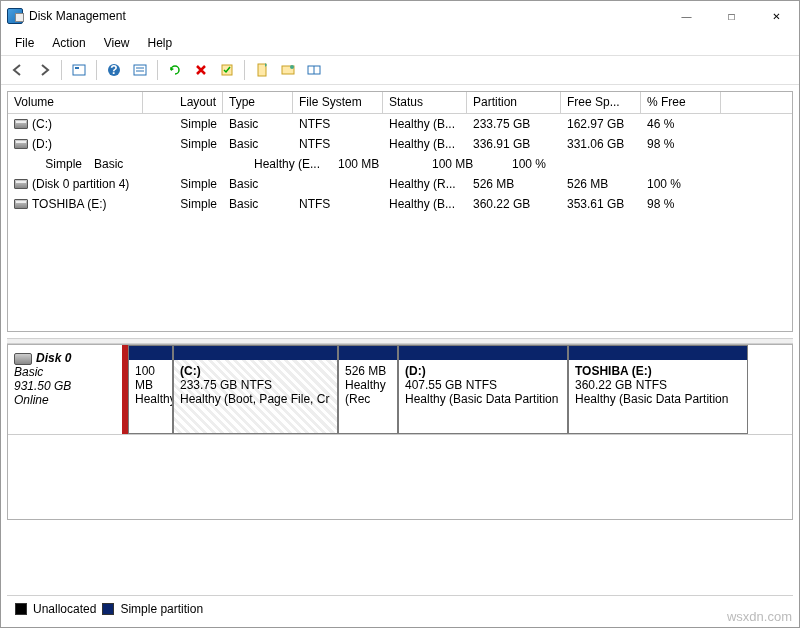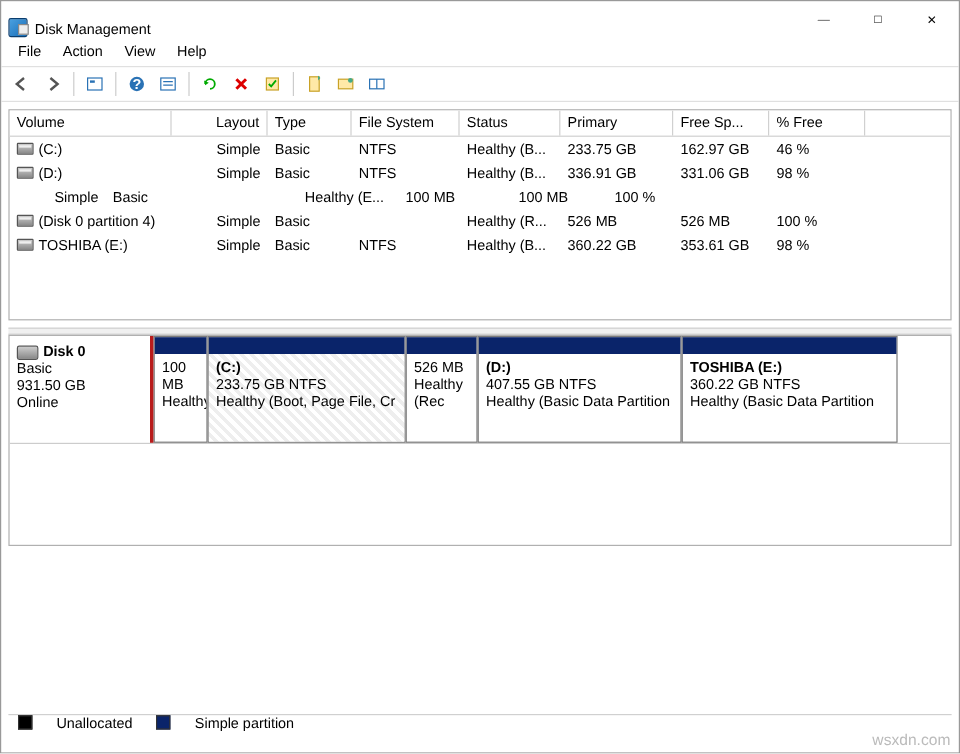--- a/index.html
+++ b/index.html
@@ -1,50 +1,50 @@
 <!DOCTYPE html>
 <html><head>
 <meta charset="utf-8">
 <style>
 * { box-sizing: border-box; font-family: "Segoe UI", Tahoma, sans-serif; font-size: 12px; }
 body { margin: 0; padding: 0; background: #fff; width: 800px; height: 628px; overflow: hidden; }
 .window { border: 1px solid #999; width: 800px; height: 628px; display: flex; flex-direction: column; }
-.titlebar { display: flex; align-items: flex-end; height: 30px; padding: 0 0 0 6px; }
+.titlebar { display: flex; align-items: center; height: 30px; padding: 0 0 0 6px; }
 .titlebar .icon { width: 16px; height: 16px; margin-right: 6px; background: linear-gradient(135deg,#4aa0e0,#1a6fb8); border:1px solid #0a3d6e; border-radius:2px; position:relative;}
 .titlebar .icon::after{content:"";position:absolute;bottom:1px;right:-2px;width:7px;height:7px;background:#eee;border:1px solid #888;}
 .titlebar .title { flex: 1; font-size: 12px; }
 .winbtns { display: flex; }
 .winbtn { width: 45px; height: 29px; display:flex; align-items:center; justify-content:center; font-family: "Segoe UI Symbol"; font-size:10px; }
 .menubar { display:flex; gap:2px; padding:2px 6px; border-bottom:1px solid #e0e0e0;}
 .menuitem { padding:3px 8px; }
 .toolbar { display:flex; align-items:center; gap:4px; padding:3px 6px; border-bottom:1px solid #e0e0e0;}
 .tbtn { width:22px; height:22px; display:flex; align-items:center; justify-content:center; border:1px solid transparent;}
 .tsep{width:1px;height:20px;background:#ccc;margin:0 2px;}
-.listview { flex:0 0 auto; height:176px; margin:6px; border:1px solid #b0b0b0; overflow:hidden; background:#fff;}
+.listview { flex:0 0 auto; height:241px; margin:6px; border:1px solid #b0b0b0; overflow:hidden; background:#fff;}
 .lv-header{display:flex; background:#fff; border-bottom:1px solid #d0d0d0; height:22px;}
 .lv-hcell{padding:3px 6px; border-right:1px solid #d0d0d0; overflow:hidden; white-space:nowrap;}
 .lv-row{display:flex; height:20px; align-items:center;}
 .lv-cell{padding:2px 6px; overflow:hidden; white-space:nowrap;}
 .lv-cell.vol{display:flex;align-items:center;gap:4px;}
 .drvicon{width:14px;height:10px;background:linear-gradient(#ccc,#888);border:1px solid #555;border-radius:1px;position:relative;}
 .drvicon::after{content:"";position:absolute;left:1px;top:1px;width:10px;height:2px;background:#eee;}
 .c0{width:135px;} .c1{width:80px;text-align:right;} .c2{width:70px;} .c3{width:90px;} .c4{width:84px;} .c5{width:94px;} .c6{width:80px;} .c7{width:80px;}
 .splitter{height:6px;background:#f0f0f0;border-top:1px solid #d0d0d0;border-bottom:1px solid #d0d0d0;margin:0 6px;}
 .graphview{margin:0 6px 6px 6px;border:1px solid #b0b0b0;height:176px;overflow:hidden;}
 .diskrow{display:flex;border-bottom:1px solid #ccc;height:90px;}
-.diskinfo{width:120px;padding:6px;border-right:3px solid #b91c1c;}
+.diskinfo{width:120px;padding:6px;border-right:6px solid #b91c1c;font-style:italic;}
 .diskinfo .dicon{display:inline-block;width:18px;height:12px;background:linear-gradient(#ccc,#888);border:1px solid #555;border-radius:2px;margin-right:4px;vertical-align:middle;}
 .diskinfo b{font-weight:bold;}
 .partitions{flex:1;display:flex;}
 .part{border:1px solid #7a7a7a;margin:0;position:relative;display:flex;flex-direction:column;}
 .part .stripe{height:14px;background:#0a246a;}
 .part .pbody{flex:1;padding:4px 6px;font-size:11px;overflow:hidden;}
 .part .pbody b{font-weight:bold;}
 .part.hatched .pbody{background:repeating-linear-gradient(45deg,#fff,#fff 3px,#eee 3px,#eee 6px);}
-.legend{height:26px;border-top:1px solid #d0d0d0;display:flex;align-items:flex-start;gap:20px;padding:0 8px;margin:auto 6px 6px 6px;}
+.legend{height:26px;border-top:1px solid #d0d0d0;display:flex;align-items:center;gap:6px;padding:0 8px;margin:auto 6px 6px 6px;}
 .lg-sw{width:12px;height:12px;border:1px solid #333;}
 .lg-sw.black{background:#000;} .lg-sw.blue{background:#0a246a;}
 .watermark{position:absolute;bottom:4px;right:8px;font-size:13px;color:#bbb;}
 svg{display:block;}
 </style>
 </head>
 <body>
 
 <div class="window">
 
@@ -136,21 +136,21 @@
       </div>
   </div>
 
   <div class="listview">
     <div class="lv-header">
       <div class="lv-hcell c0">Volume</div>
       <div class="lv-hcell c1">Layout</div>
       <div class="lv-hcell c2">Type</div>
       <div class="lv-hcell c3">File System</div>
       <div class="lv-hcell c4">Status</div>
-      <div class="lv-hcell c5">Primary</div>
+      <div class="lv-hcell c5">Partition</div>
       <div class="lv-hcell c6">Free Sp...</div>
       <div class="lv-hcell c7">% Free</div>
     </div>
     <div id="lv-body">
         <div class="lv-row">
           <div class="lv-cell c0 vol">
             <span class="drvicon"></span>
             <span>(C:)</span>
           </div>
           <div class="lv-cell c1">Simple</div>

